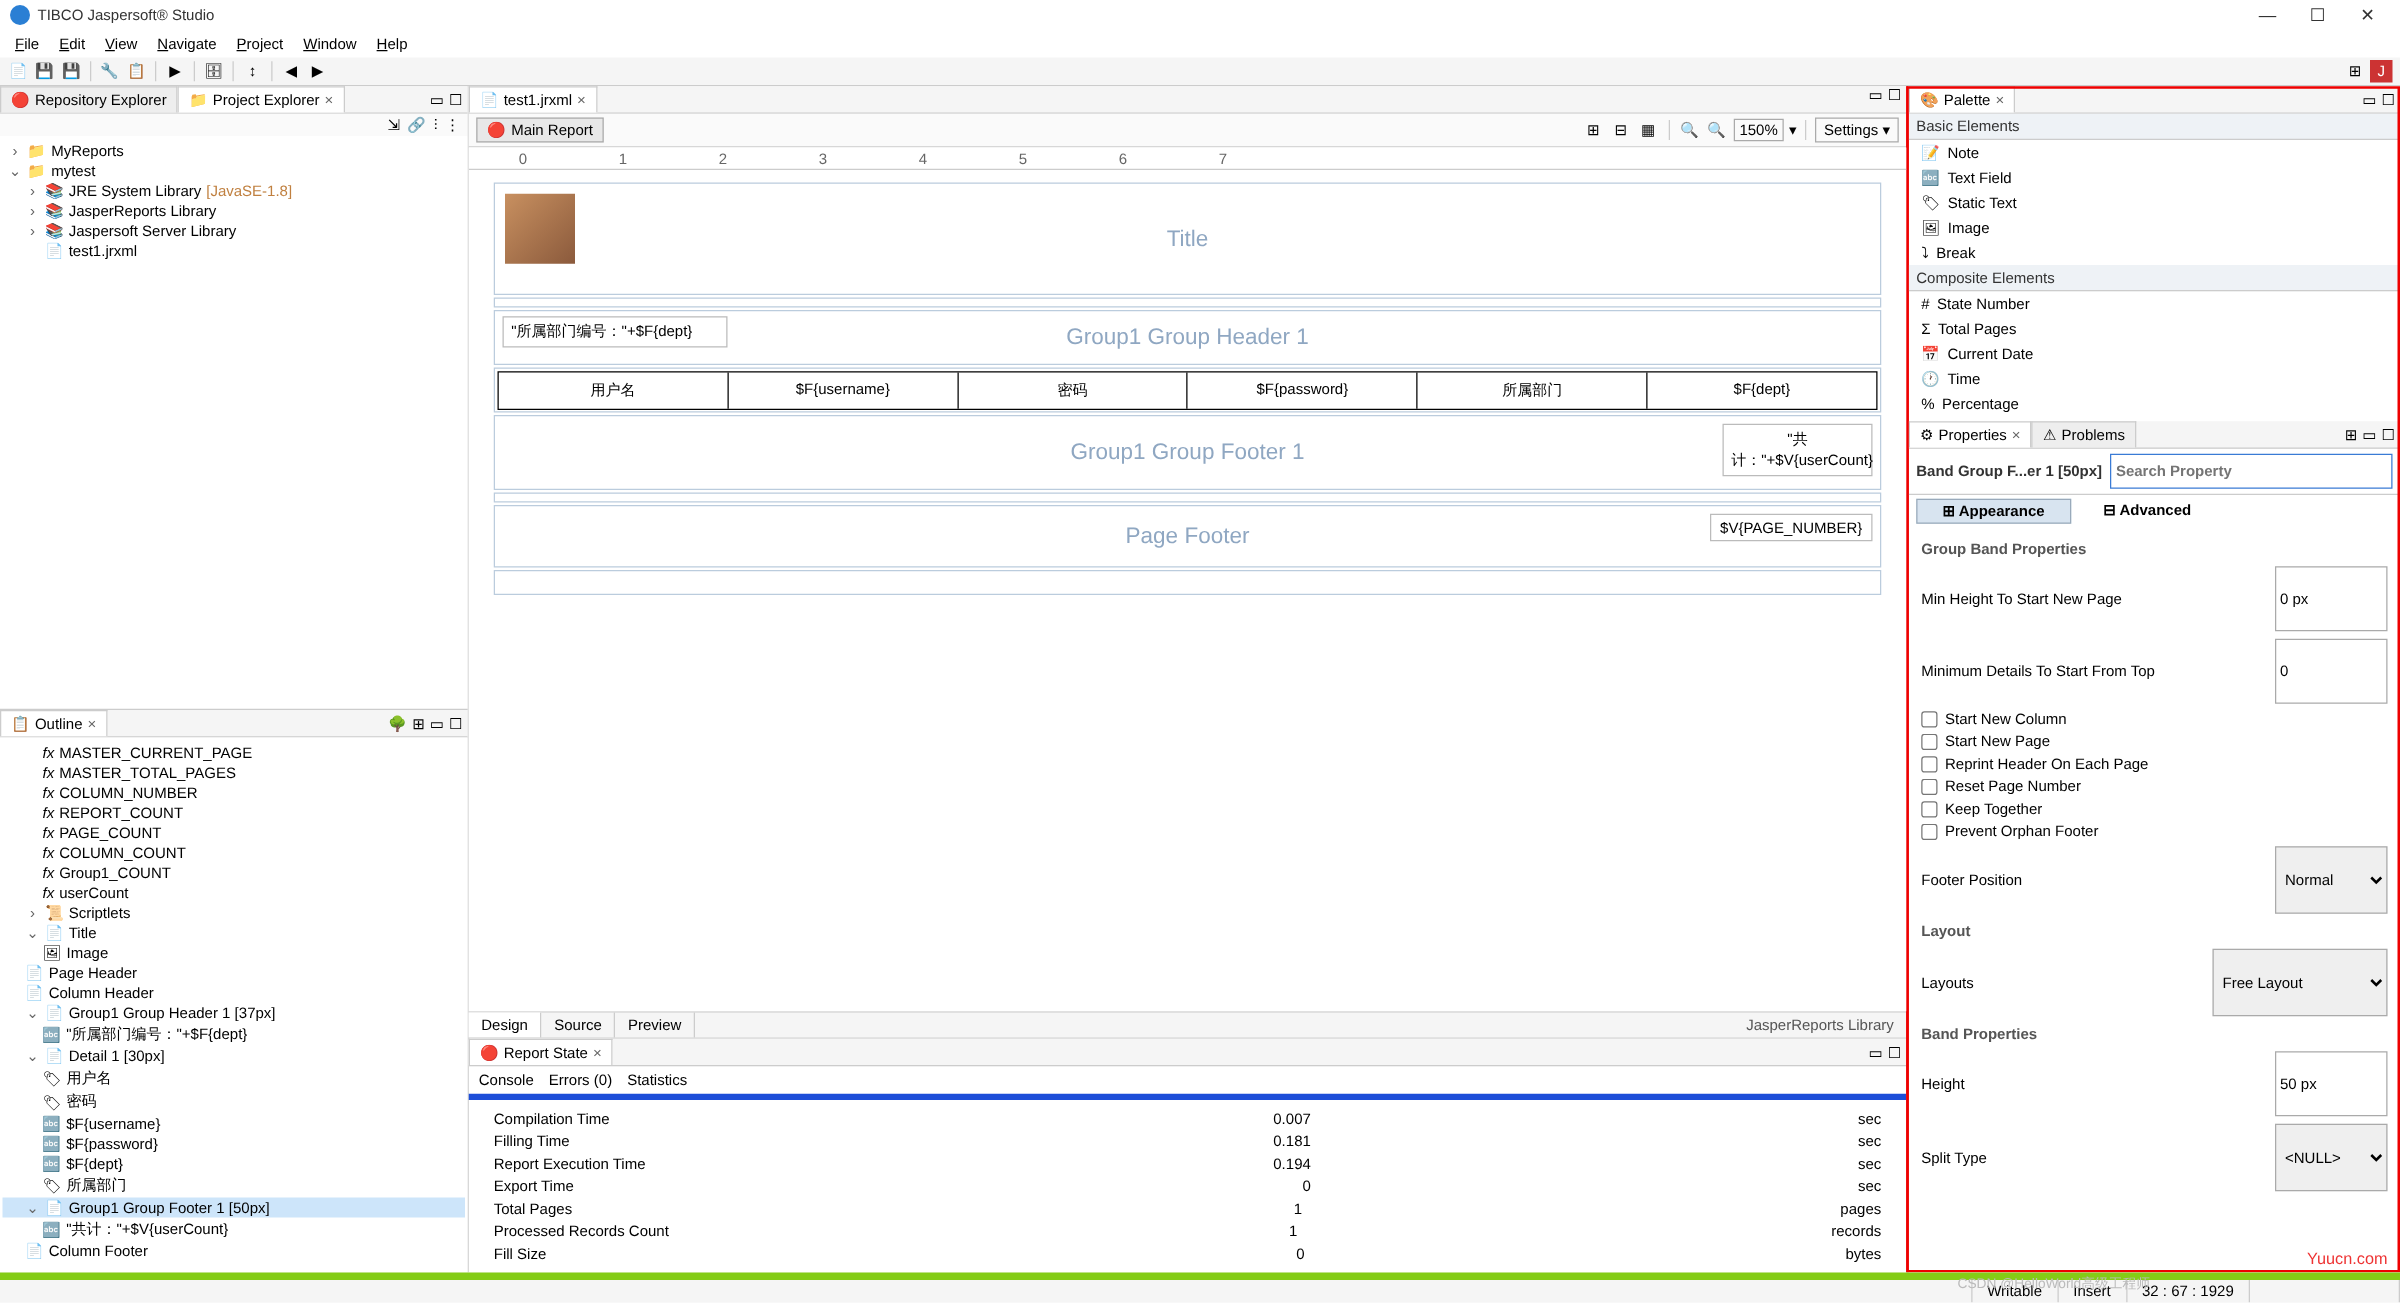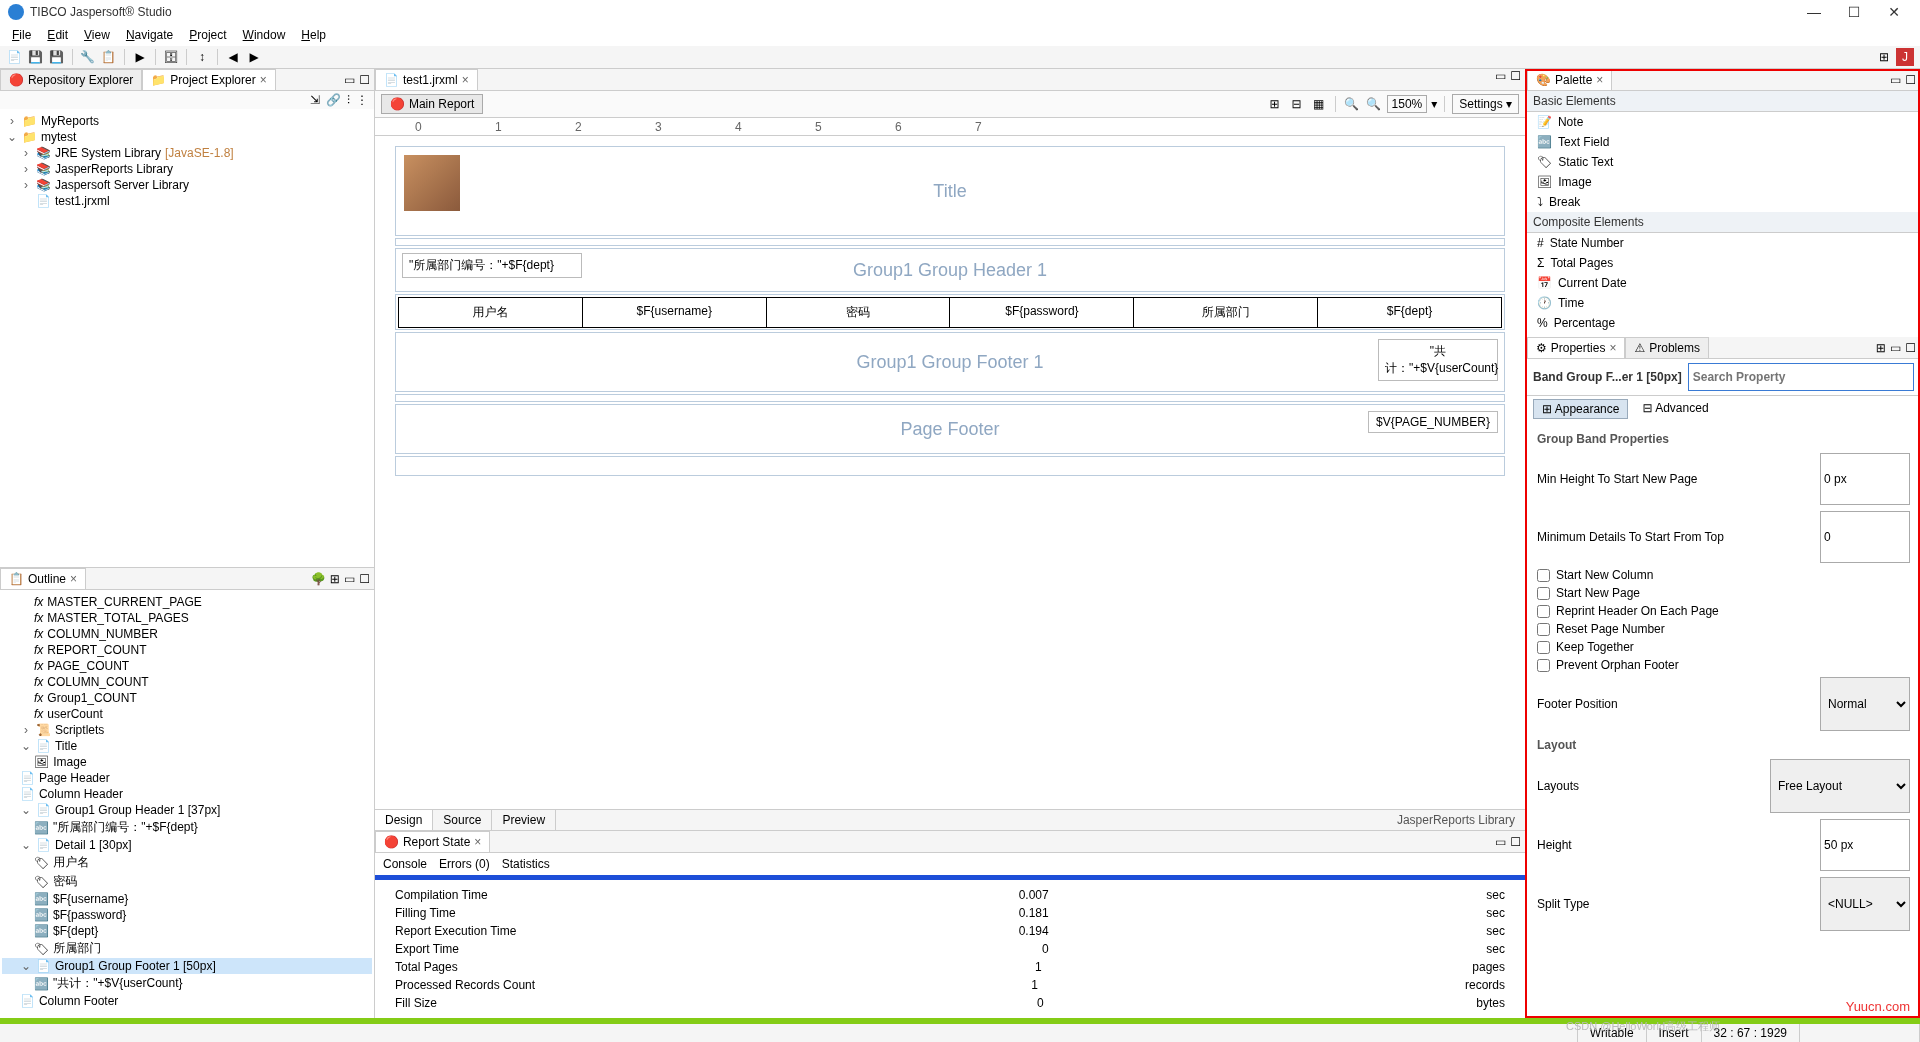--- a/index.html
+++ b/index.html
@@ -59,21 +59,21 @@
 .stats-table div { display: flex; padding: 2px 0; justify-content: space-between; }
 .stats-table .lbl { width: 170px; }
 .stats-table .val { font-weight: normal; width: 50px; text-align: right; }
 .stats-table .unit { margin-left: 4px; }
 .palette-section { background: #eef2f6; border-bottom: 1px solid #ccc; padding: 3px 6px; font-weight: normal; color: #333; }
 .palette-item { display: flex; align-items: center; gap: 6px; padding: 3px 10px; cursor: pointer; }
 .props-header { display: flex; align-items: center; gap: 6px; padding: 4px 6px; border-bottom: 1px solid #ccc; }
 .props-title { font-weight: bold; color: #333; }
 .search-prop { flex: 1; border: 1px solid #3a7bd5; padding: 6px 4px; color: #15803d; font-weight: bold; }
 .props-tabs { display: flex; padding: 3px 6px; gap: 6px; }
-.props-tab { padding: 2px 8px; cursor: pointer; }
+.props-tab { padding: 2px 20px; cursor: pointer; font-weight: bold; }
 .props-tab.active { background: #d8e4f0; border: 1px solid #9ab; }
 .props-body { flex: 1; overflow: auto; padding: 6px 10px; }
 .prop-group { font-weight: bold; color: #555; padding: 4px 0; }
 .prop-row { display: flex; align-items: center; padding: 3px 0; }
 .prop-row label { flex: 1; }
 .prop-row input[type=text], .prop-row select { width: 90px; border: 1px solid #aaa; padding: 18px 3px; }
 .chk-row { display: flex; align-items: center; gap: 6px; padding: 2px 0; }
 .statusbar { display: flex; border-top: 6px solid #84cc16; background: #f5f5f5; font-size: 11px; }
 .statusbar div { padding: 2px 12px; border-right: 1px solid #ccc; }
 .watermark { position: absolute; right: 10px; bottom: 28px; color: #e33; font-size: 13px; }
@@ -418,20 +418,21 @@
           </div>
         <div class="prop-row">
             <label>Footer Position</label>
             <select><option>Normal</option></select>
           </div>
         <div class="prop-group">Layout</div>
         <div class="prop-row">
             <label>Layouts</label>
             <select style="width:140px"><option>Free Layout</option></select>
           </div>
+        <div class="prop-group">Band Properties</div>
         <div class="prop-row">
             <label>Height</label>
             <input type="text" value="50 px" style="">
           </div>
         <div class="prop-row">
             <label>Split Type</label>
             <select><option>&lt;NULL&gt;</option></select>
           </div>
       </div>
     </div>

